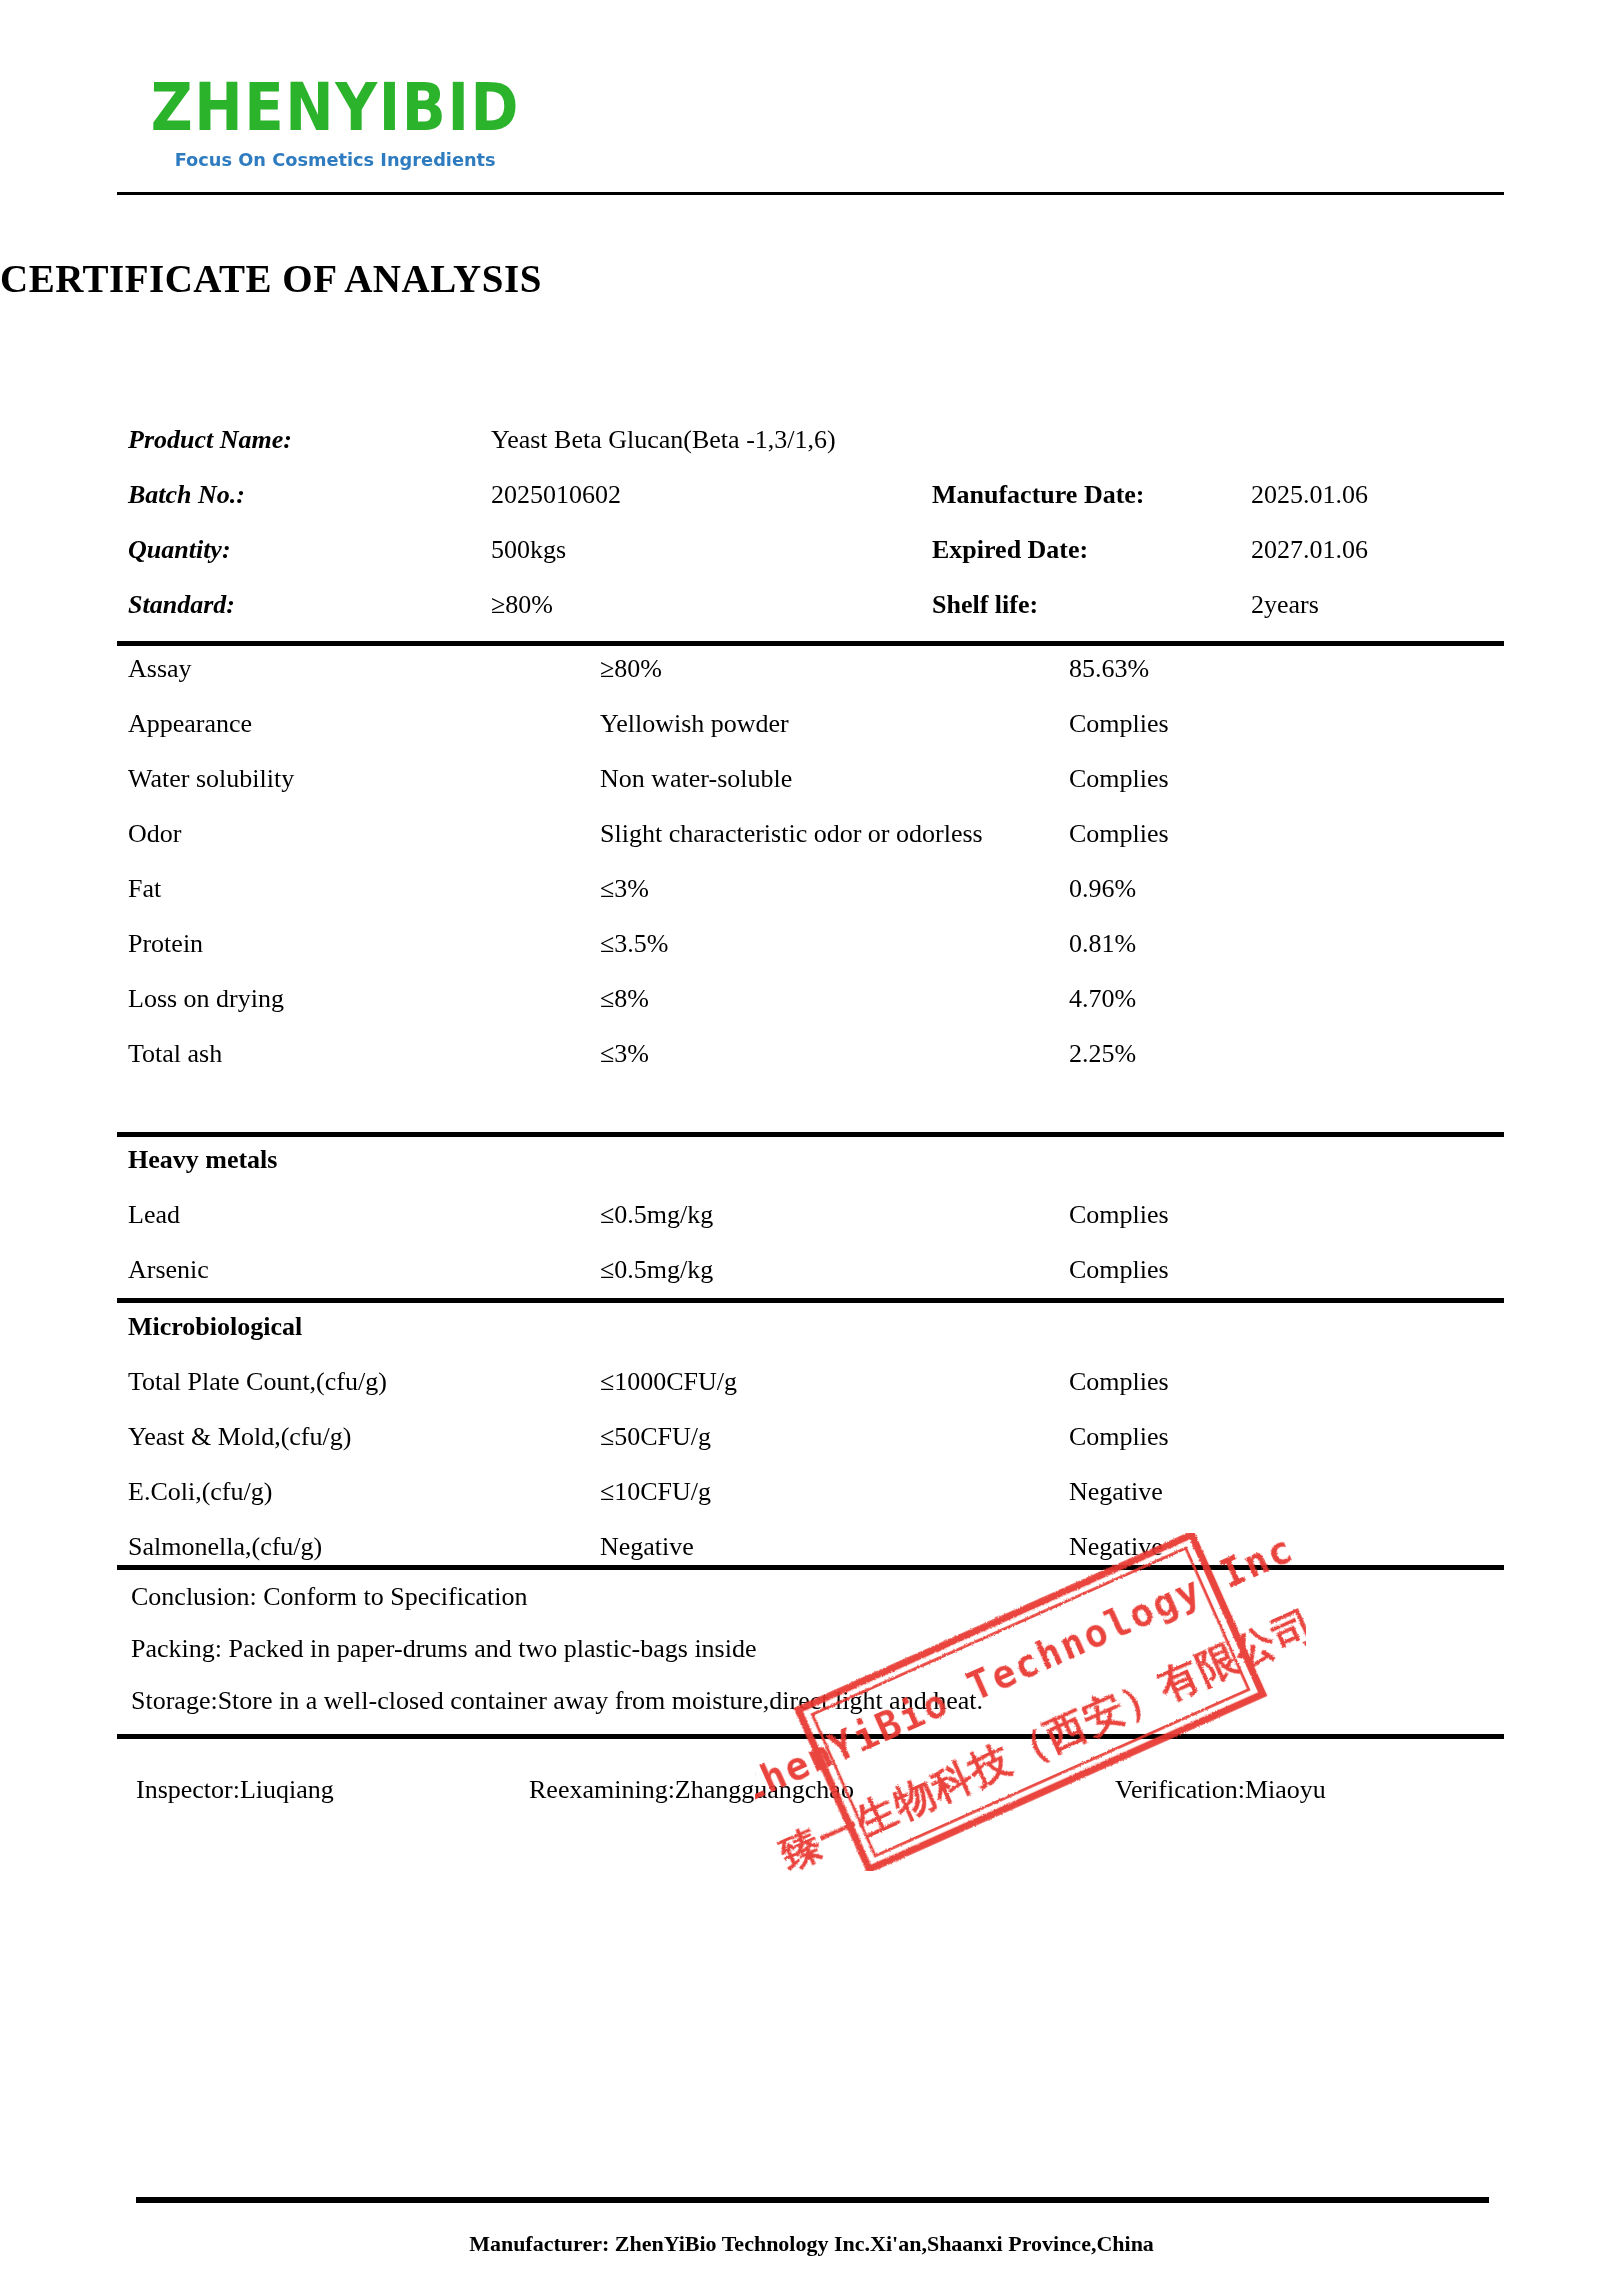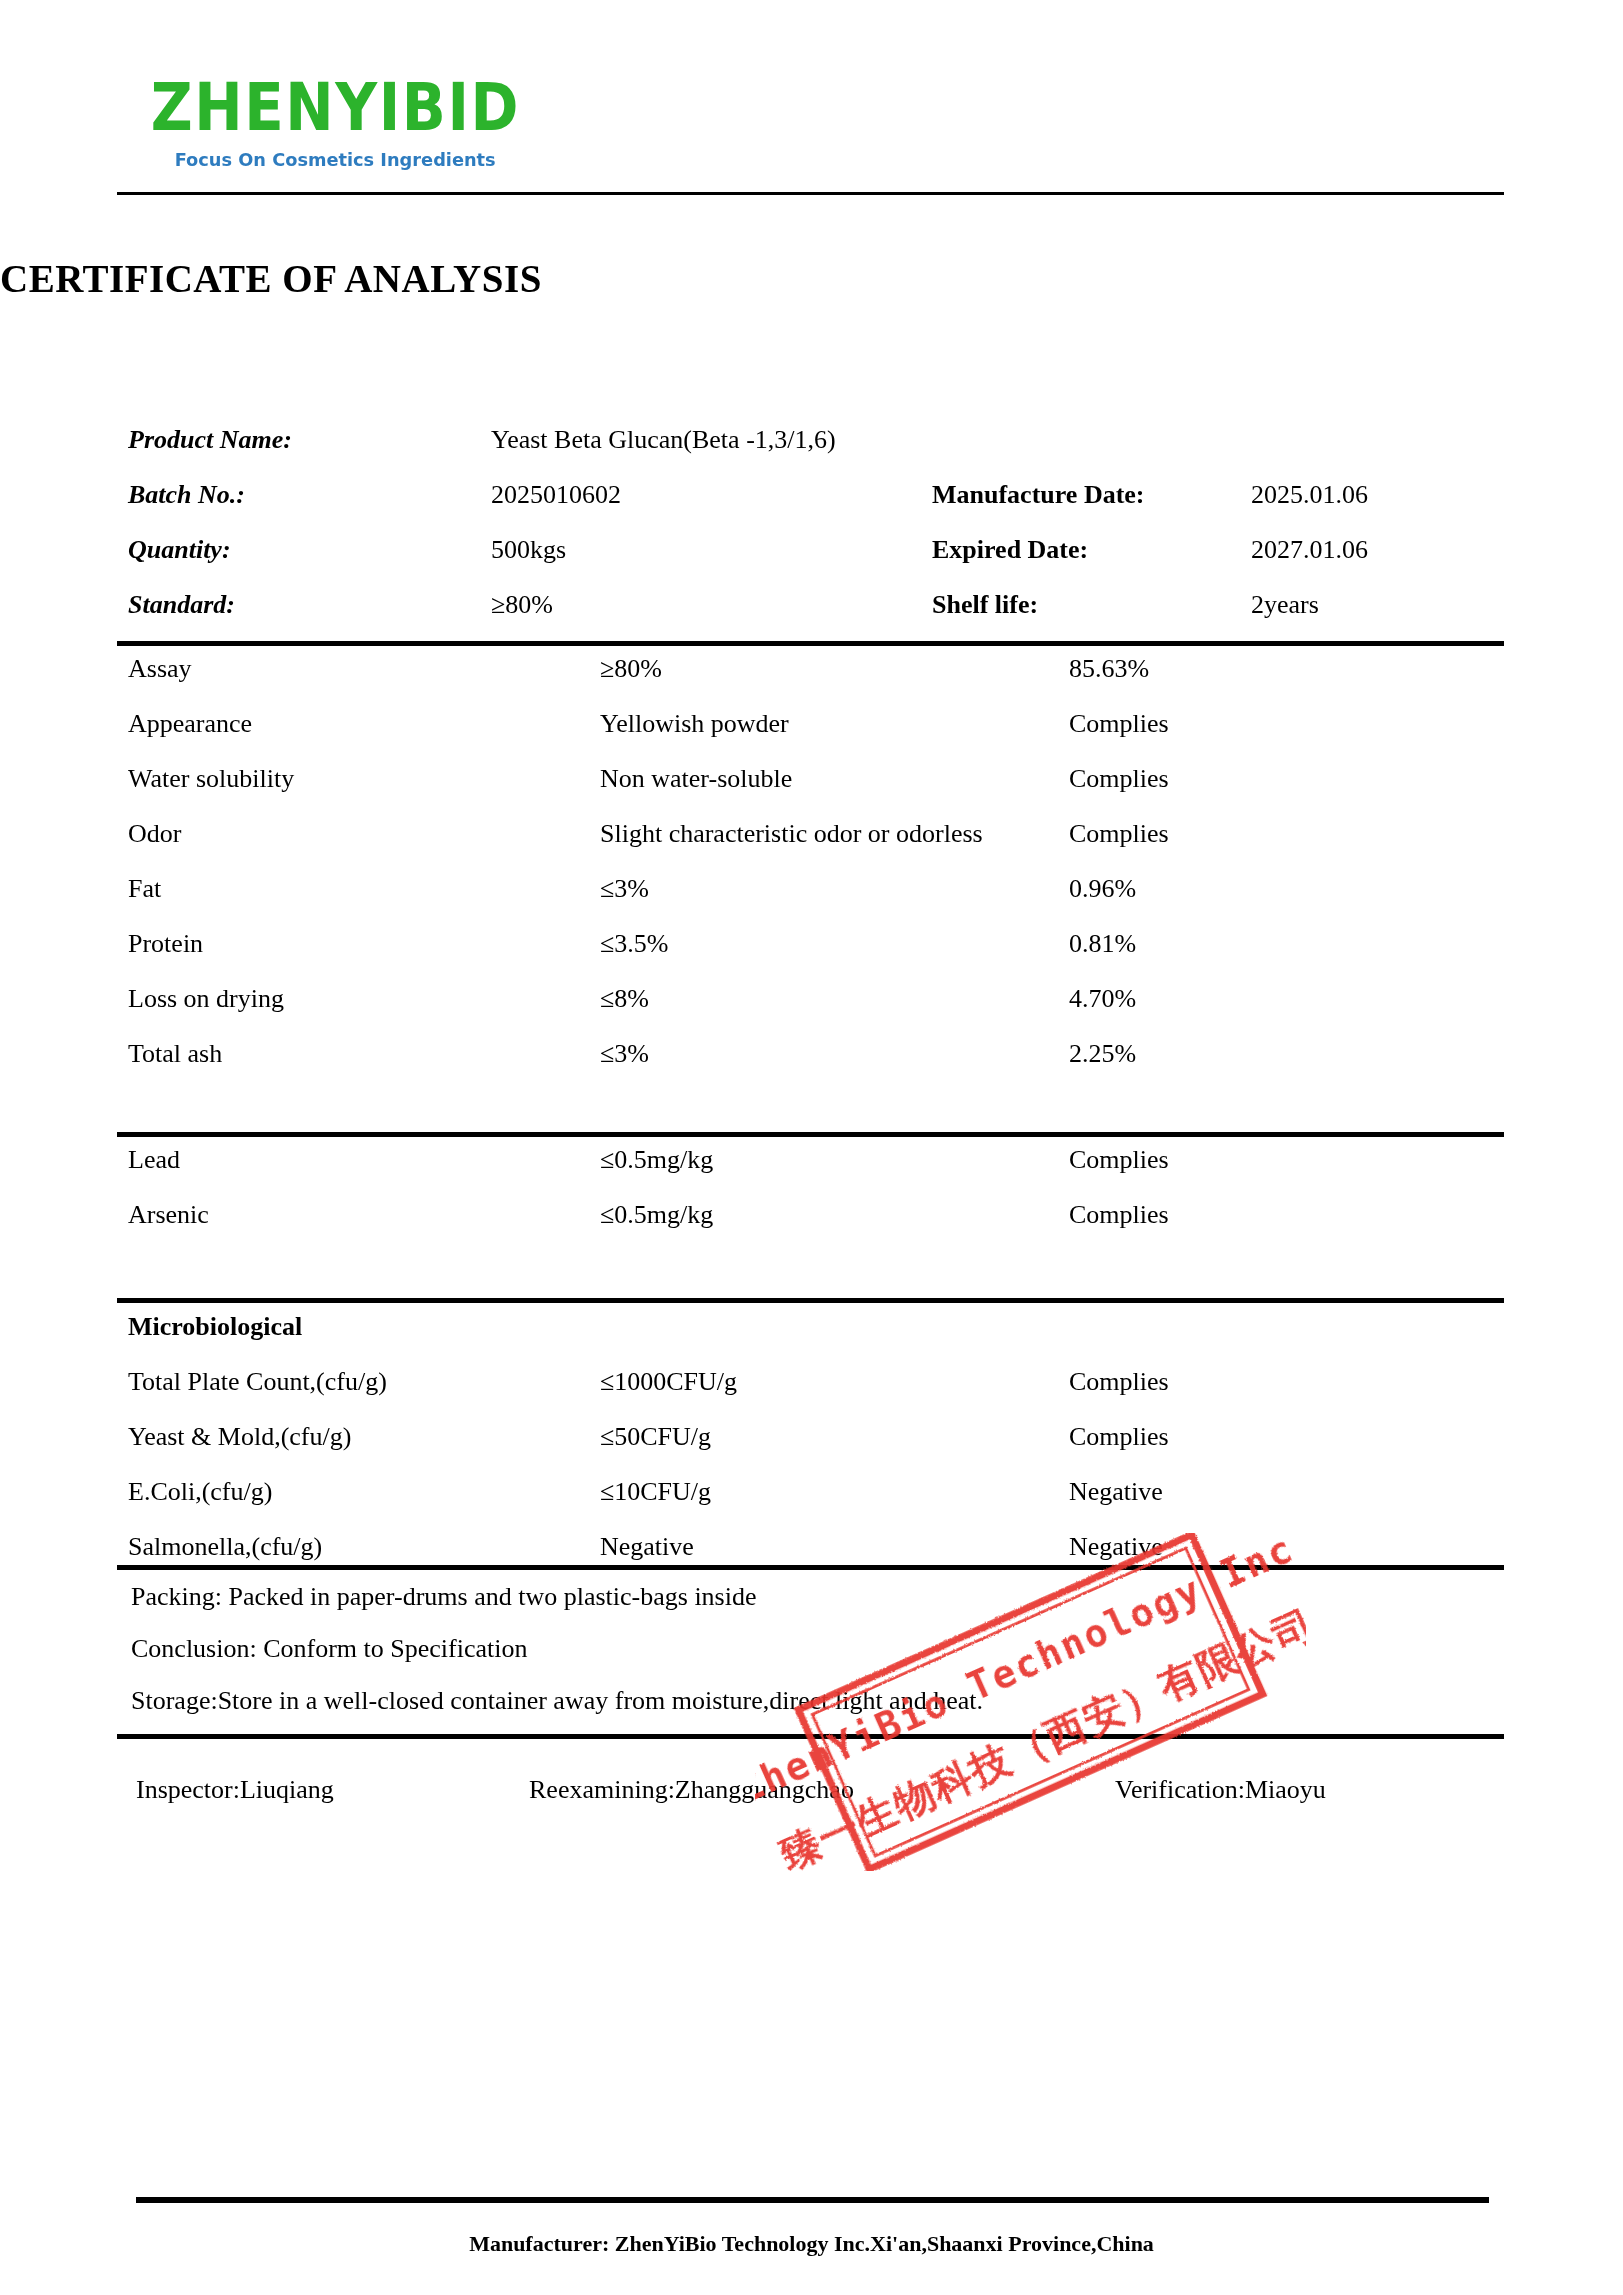--- a/index.html
+++ b/index.html
@@ -321,20 +321,23 @@
       <span class="c1">Total ash</span>
       <span class="c2">≤3%</span>
       <span class="c3">2.25%</span>
     </div>
   </div>
 
   <div class="rule rule-thick" style="top:1132px;"></div>
 
   <div class="table-area" style="top:1145px;">
     <div class="trow">
+      <span class="c1 section-head">Heavy metals</span>
+    </div>
+    <div class="trow">
       <span class="c1">Lead</span>
       <span class="c2">≤0.5mg/kg</span>
       <span class="c3">Complies</span>
     </div>
     <div class="trow">
       <span class="c1">Arsenic</span>
       <span class="c2">≤0.5mg/kg</span>
       <span class="c3">Complies</span>
     </div>
   </div>
@@ -363,22 +366,22 @@
     <div class="trow">
       <span class="c1">Salmonella,(cfu/g)</span>
       <span class="c2">Negative</span>
       <span class="c3">Negative</span>
     </div>
   </div>
 
   <div class="rule rule-thick" style="top:1565px;"></div>
 
   <div class="notes" style="top:1582px;">
+    <div class="note-line">Conclusion: Conform to Specification</div>
     <div class="note-line">Packing: Packed in paper-drums and two plastic-bags inside</div>
-    <div class="note-line">Conclusion: Conform to Specification</div>
     <div class="note-line">Storage:Store in a well-closed container away from moisture,direct light and heat.</div>
   </div>
 
   <div class="rule rule-thick" style="top:1734px;"></div>
 
   <div class="signatures" style="top:1775px;text-decoration:underline;">
     <span class="sig sig-1">Inspector:Liuqiang</span>
     <span class="sig sig-2">Reexamining:Zhangguangchao</span>
     <span class="sig sig-3">Verification:Miaoyu</span>
   </div>

